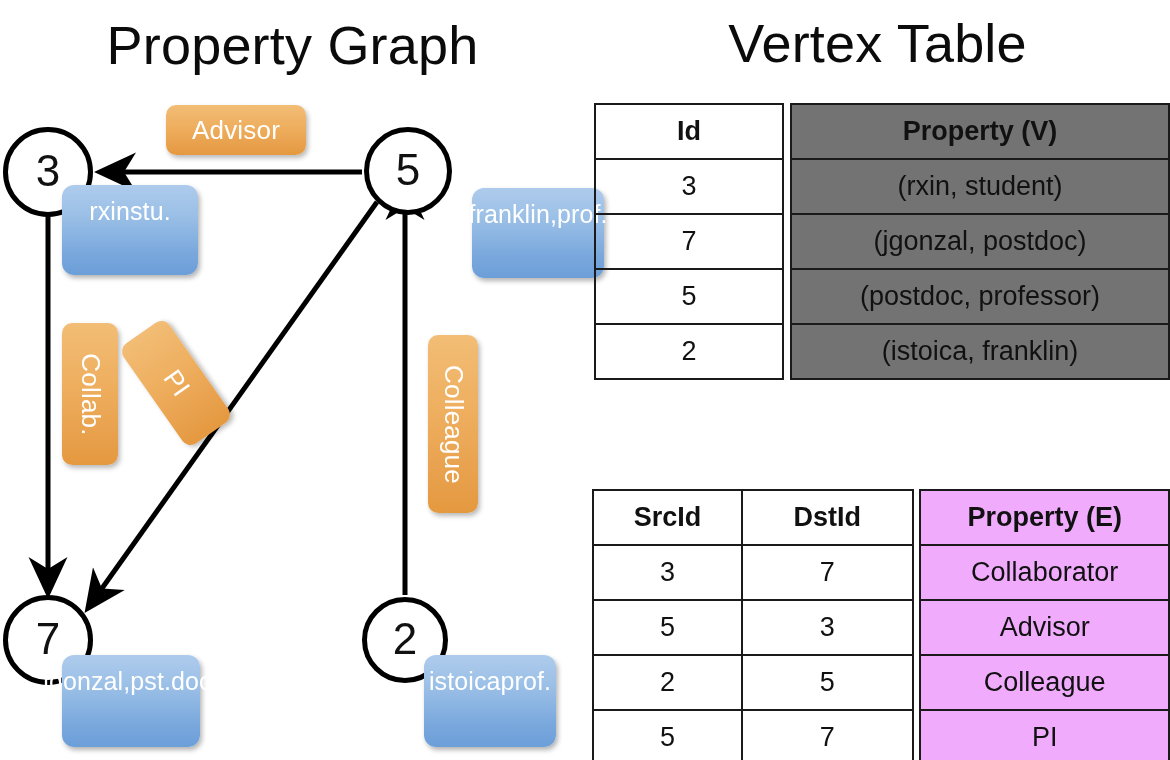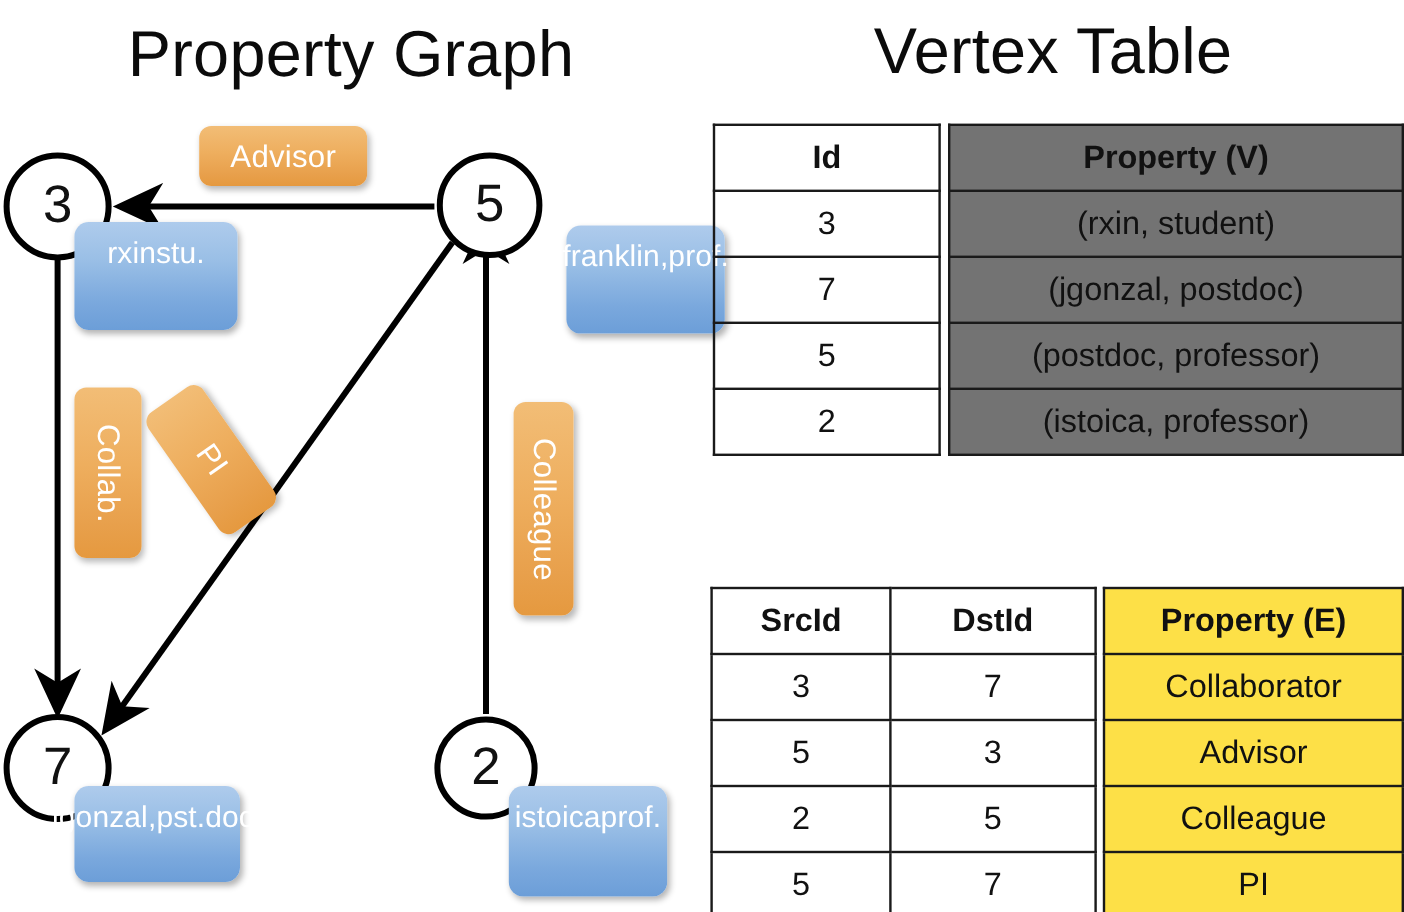--- a/index.html
+++ b/index.html
@@ -98,21 +98,21 @@
     font-weight:300;
     font-size:27px;
     color:#111;
     padding:0;
     height:53px;
     line-height:53px;
     white-space:nowrap;
   }
   .tbl th{font-weight:700;font-size:27px;}
   .v-blue{background:#737373;}
-  .e-orange{background:#fde047;}
+  .e-orange{background:#f0abfc;}
   .spacer-col{border:none !important;background:#fff;width:6px;}
 
   #vertex-table{left:594px;top:103px;}
   #vertex-table .c-id{width:186px;}
   #vertex-table .c-prop{width:376px;}
 
   #edge-table{left:592px;top:489px;}
   #edge-table .c-src{width:150px;}
   #edge-table .c-dst{width:172px;}
   #edge-table .c-prop{width:250px;}
@@ -159,21 +159,21 @@
     <div class="prop-box" style="left:62px;top:105px;width:136px;height:90px;">
       <div>rxin</div>
       <div>stu.</div>
     </div>
 
     <div class="prop-box" style="left:424px;top:108px;width:132px;height:90px;margin-left:48px;">
       <div>franklin,</div>
       <div>prof.</div>
     </div>
 
-    <div class="prop-box" style="left:62px;top:575px;width:138px;height:80px;">
+    <div class="prop-box" style="left:62px;top:575px;width:138px;height:92px;">
       <div>jgonzal,</div>
       <div>pst.doc.</div>
     </div>
 
     <div class="prop-box" style="left:424px;top:575px;width:132px;height:92px;">
       <div>istoica</div>
       <div>prof.</div>
     </div>
 
     <div class="edge-label" style="left:166px;top:25px;width:140px;height:50px;">
@@ -213,21 +213,21 @@
         <td class="c-prop v-blue">(jgonzal, postdoc)</td>
       </tr>
       <tr>
         <td class="c-id">5</td>
         <td class="spacer-col"></td>
         <td class="c-prop v-blue">(postdoc, professor)</td>
       </tr>
       <tr>
         <td class="c-id">2</td>
         <td class="spacer-col"></td>
-        <td class="c-prop v-blue">(istoica, professor)</td>
+        <td class="c-prop v-blue">(istoica, franklin)</td>
       </tr>
     </tbody>
   </table>
 
   <table class="tbl" id="edge-table">
     <thead>
       <tr>
         <th class="c-src">SrcId</th>
         <th class="c-dst">DstId</th>
         <th class="spacer-col"></th>

